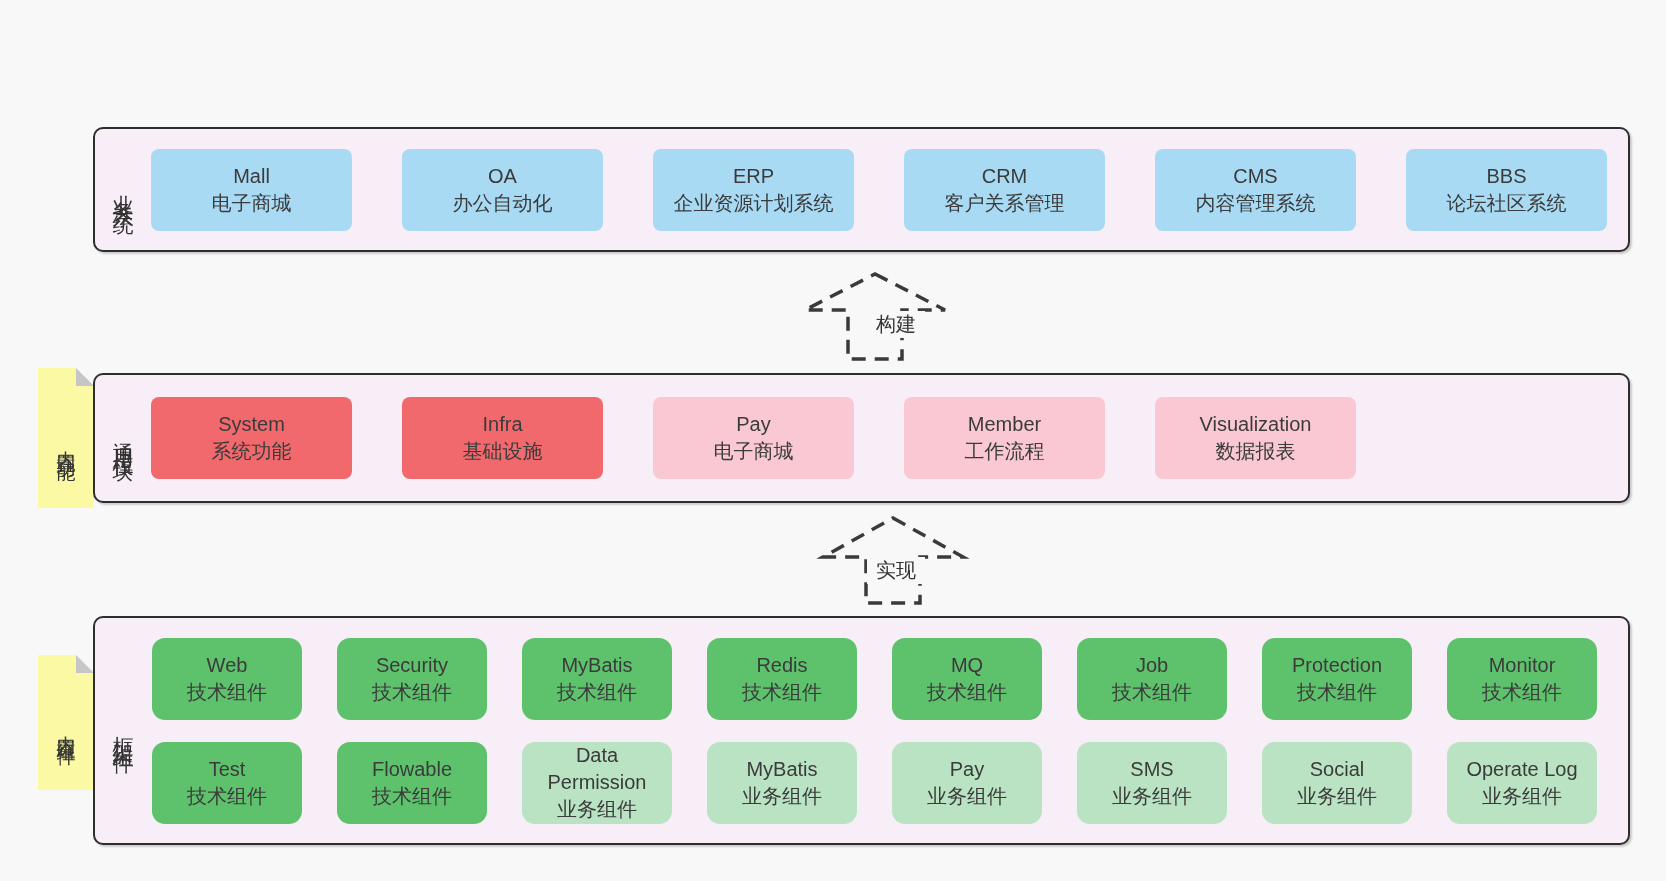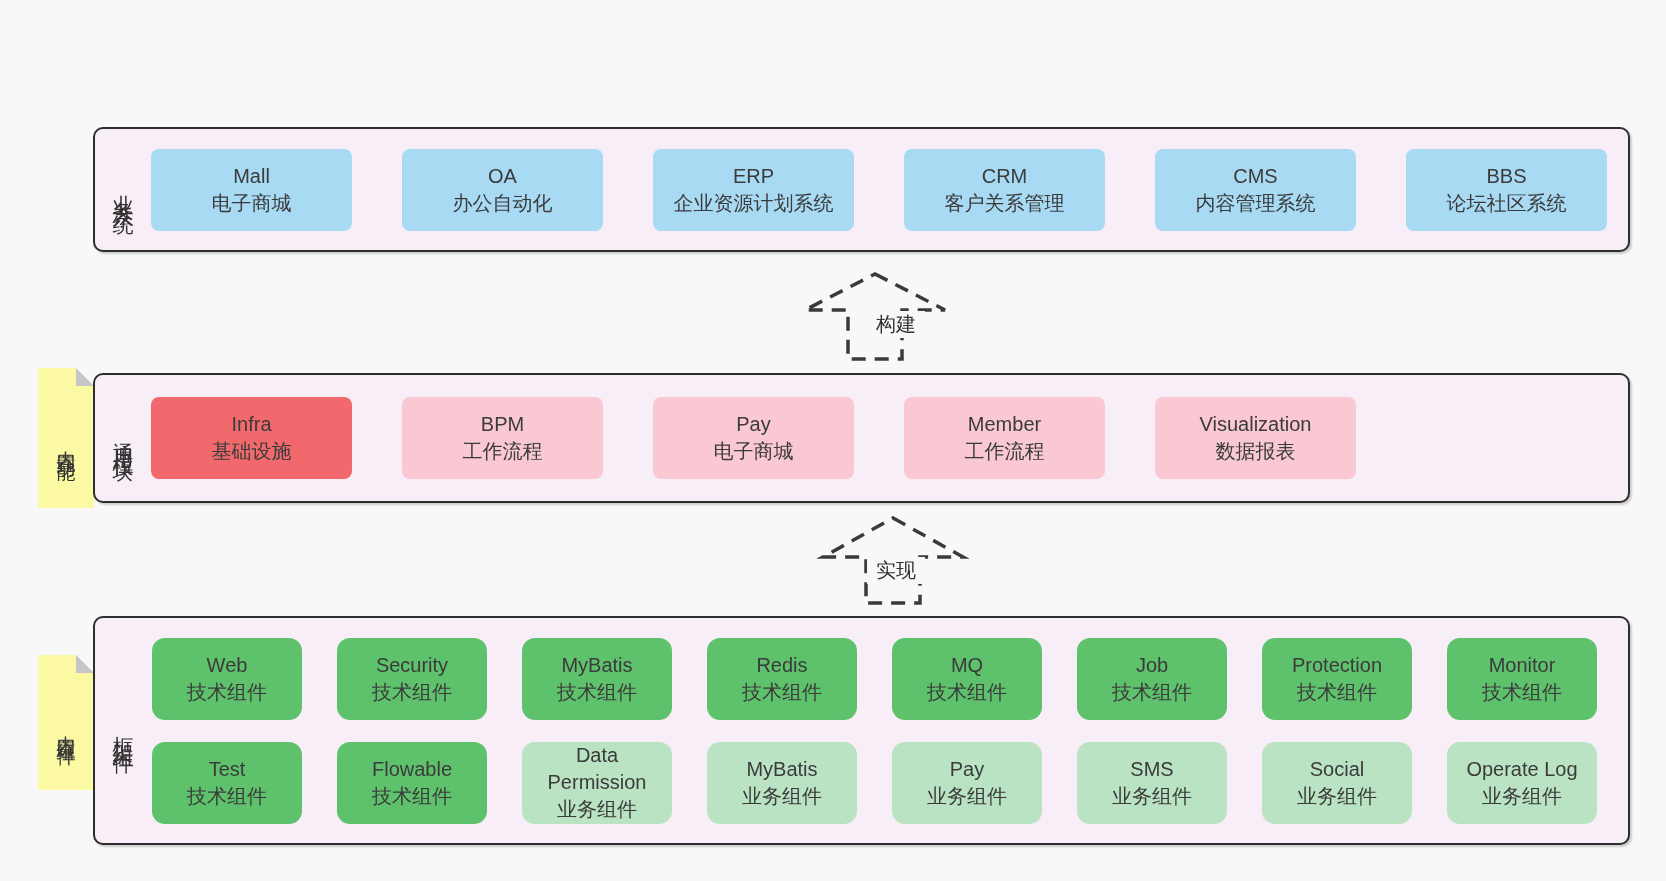--- a/index.html
+++ b/index.html
@@ -102,26 +102,26 @@
   <div class="arrow-label" style="left:850px;top:311px;margin-left:17px;">构建</div>
 
   <div class="sticky" style="top:368px;height:140px;">
     <span class="sticky-label">内置功能</span>
   </div>
 
   <section class="panel" style="top:373px;height:130px;">
     <div class="panel-label">通用模块</div>
     <div class="boxes boxes-6">
         <div class="box box-lg v-red">
+          <span>System</span>
+          <span>系统功能</span>
+        </div>
+        <div class="box box-lg v-red">
           <span>Infra</span>
           <span>基础设施</span>
-        </div>
-        <div class="box box-lg v-pink">
-          <span>BPM</span>
-          <span>工作流程</span>
         </div>
         <div class="box box-lg v-pink">
           <span>Pay</span>
           <span>电子商城</span>
         </div>
         <div class="box box-lg v-pink">
           <span>Member</span>
           <span>工作流程</span>
         </div>
         <div class="box box-lg v-pink">

